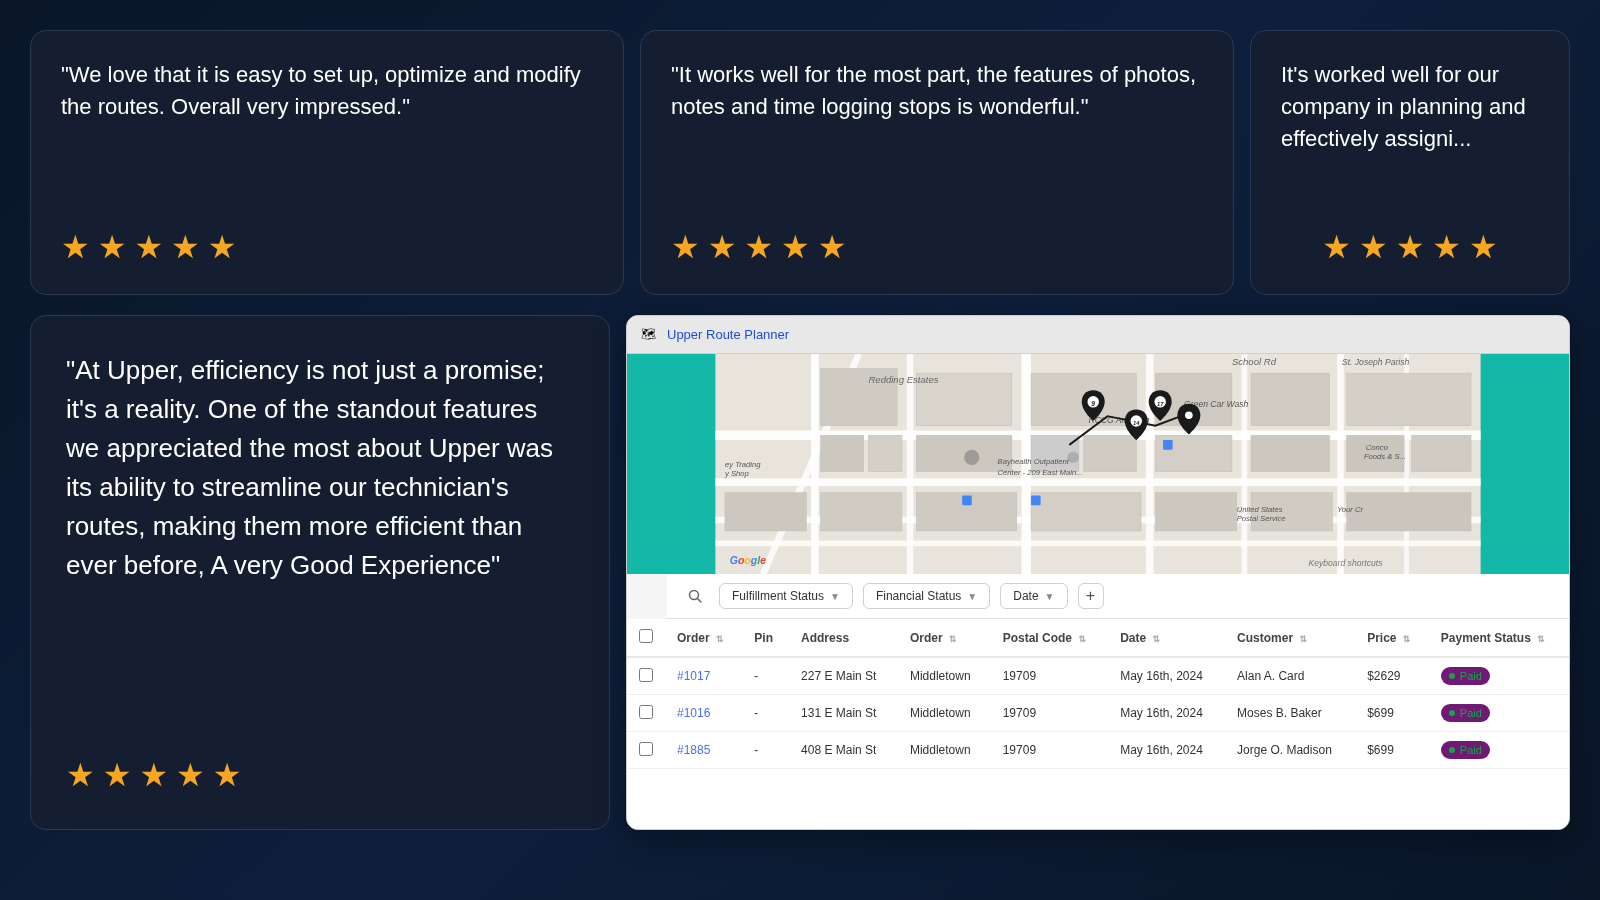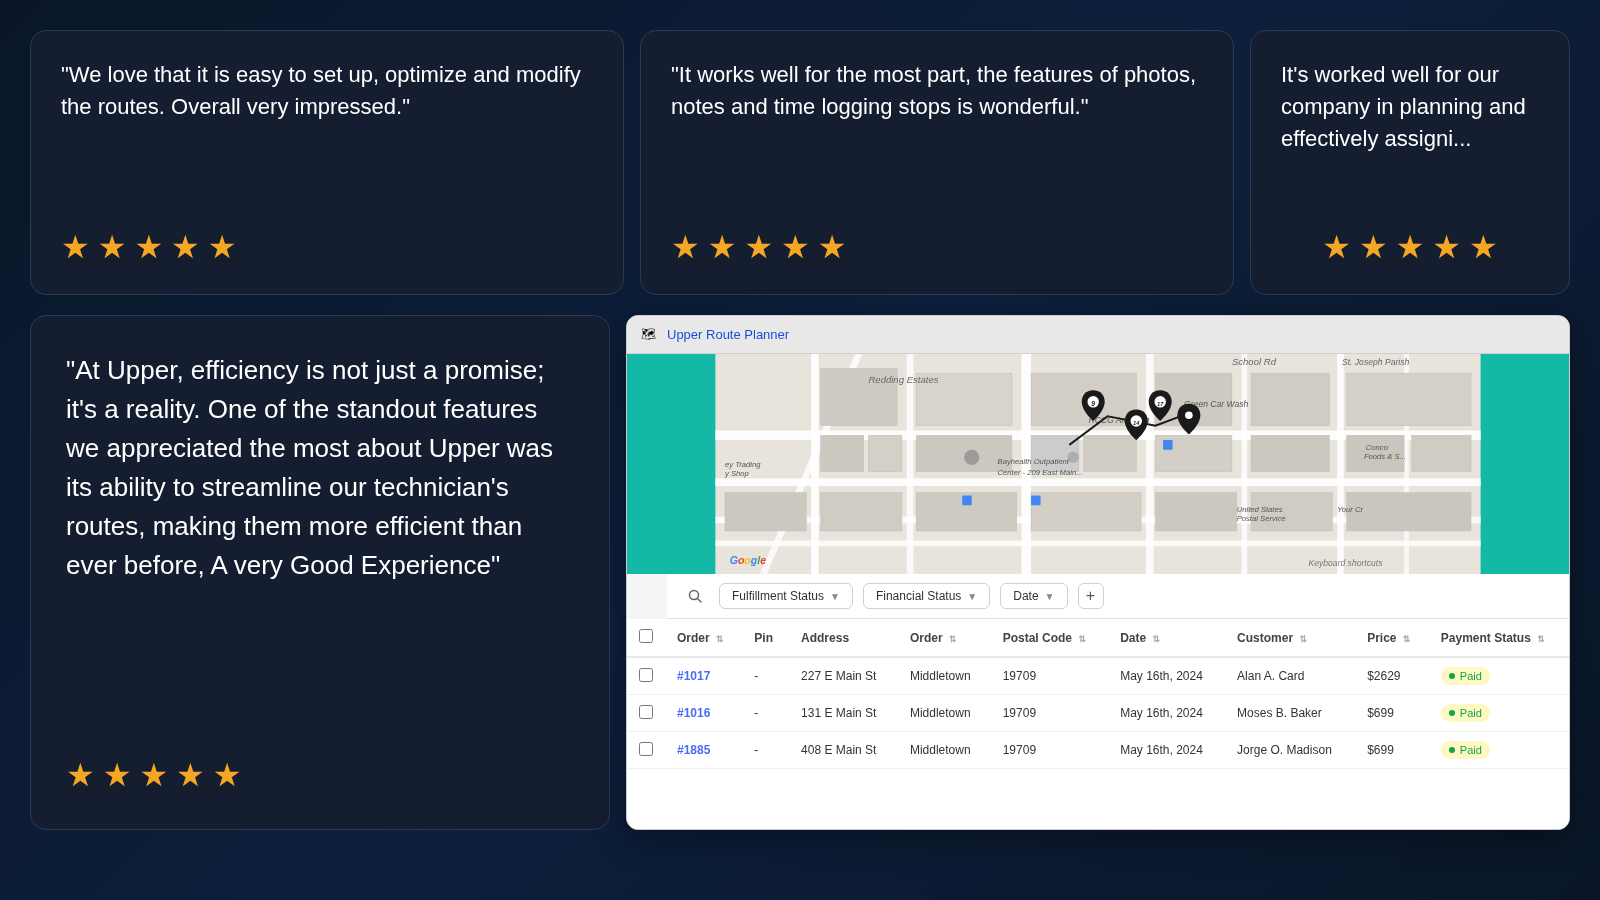--- a/index.html
+++ b/index.html
@@ -222,29 +222,29 @@
     }
 
     tbody td {
       padding: 9px 12px;
       color: #333;
       white-space: nowrap;
     }
 
     .order-link {
       color: #4a6cf7;
-      font-weight: 700;
+      font-weight: 400;
       text-decoration: none;
     }
 
     .paid-badge {
       display: inline-flex;
       align-items: center;
       gap: 5px;
-      background: #fef9c3;
+      background: #701a75;
       color: #16a34a;
       padding: 3px 8px;
       border-radius: 12px;
       font-size: 11px;
       font-weight: 500;
     }
 
     .paid-dot {
       width: 6px;
       height: 6px;

